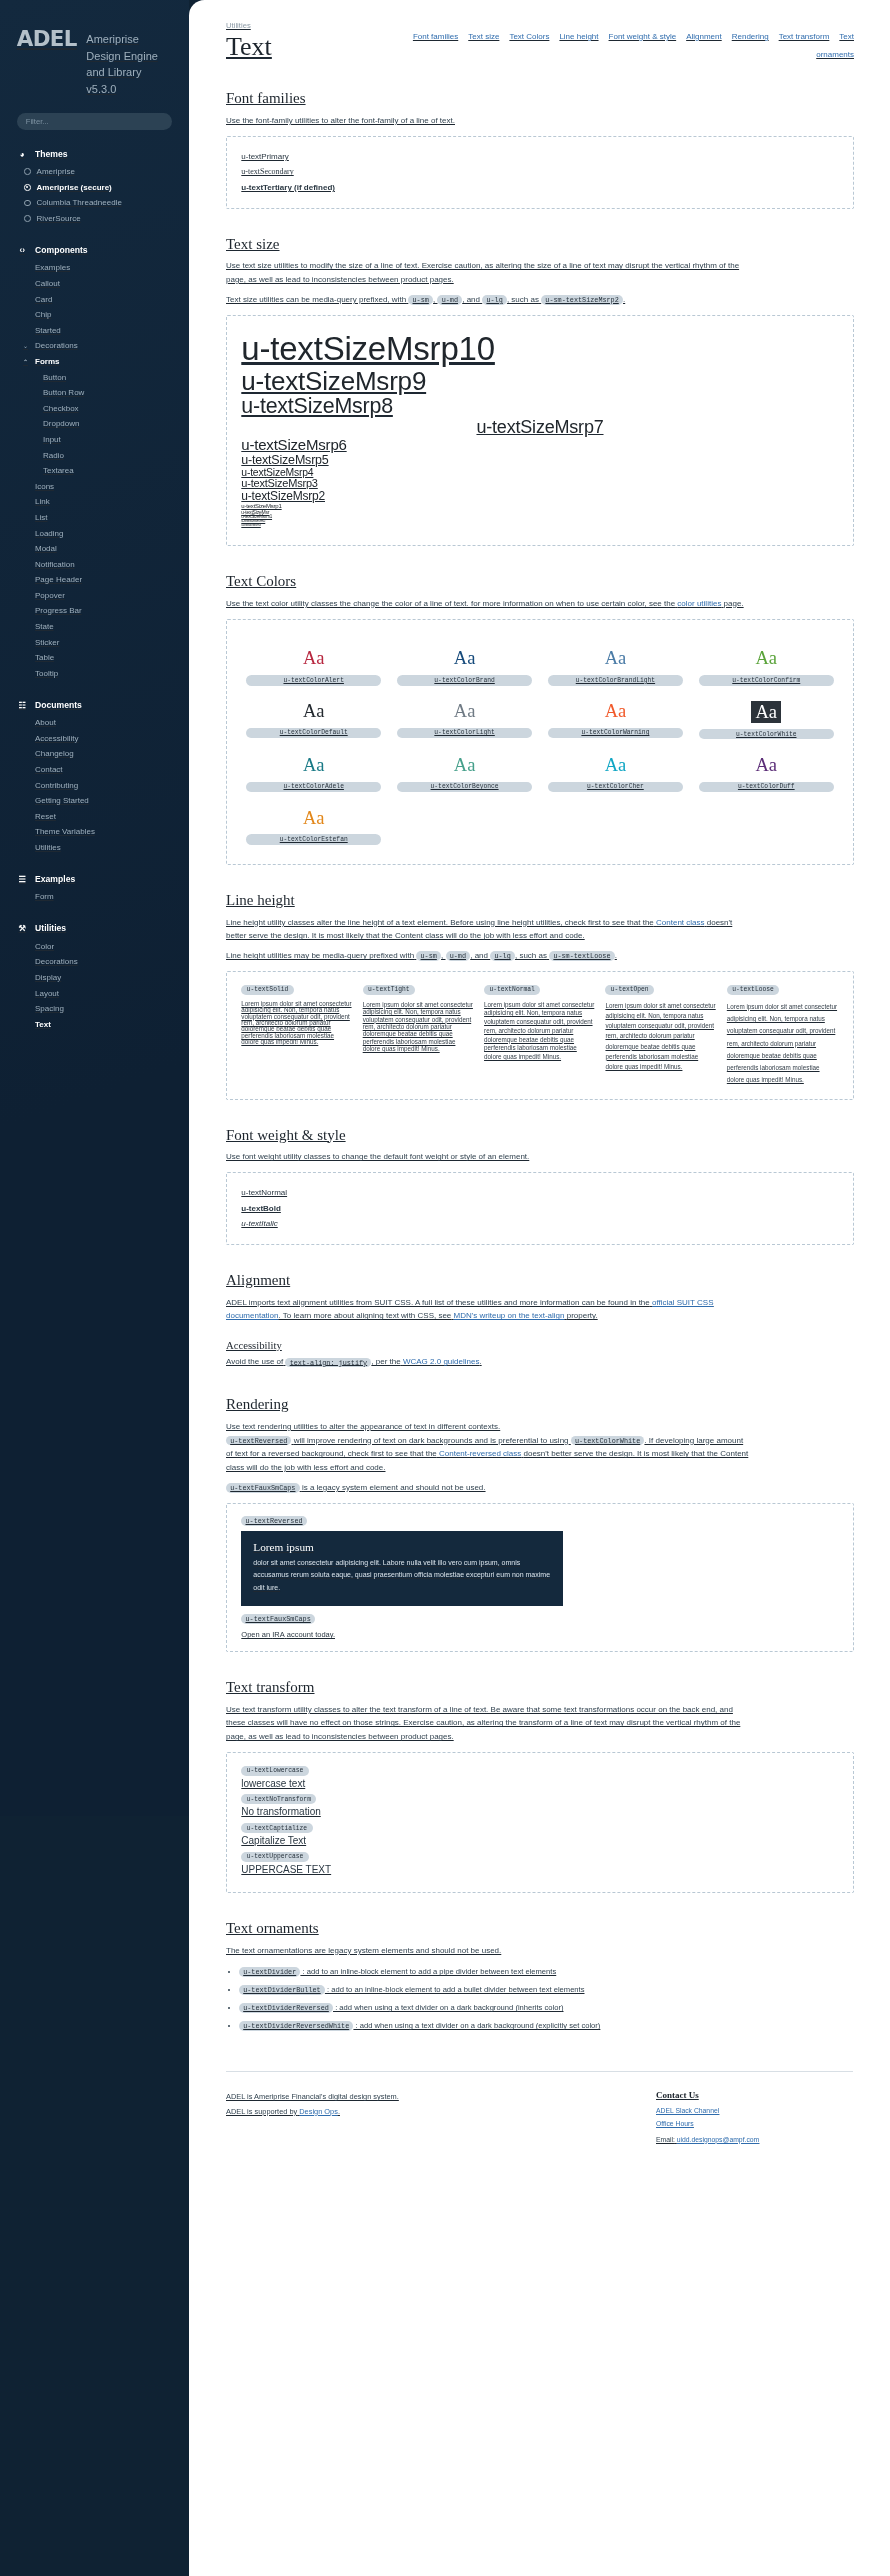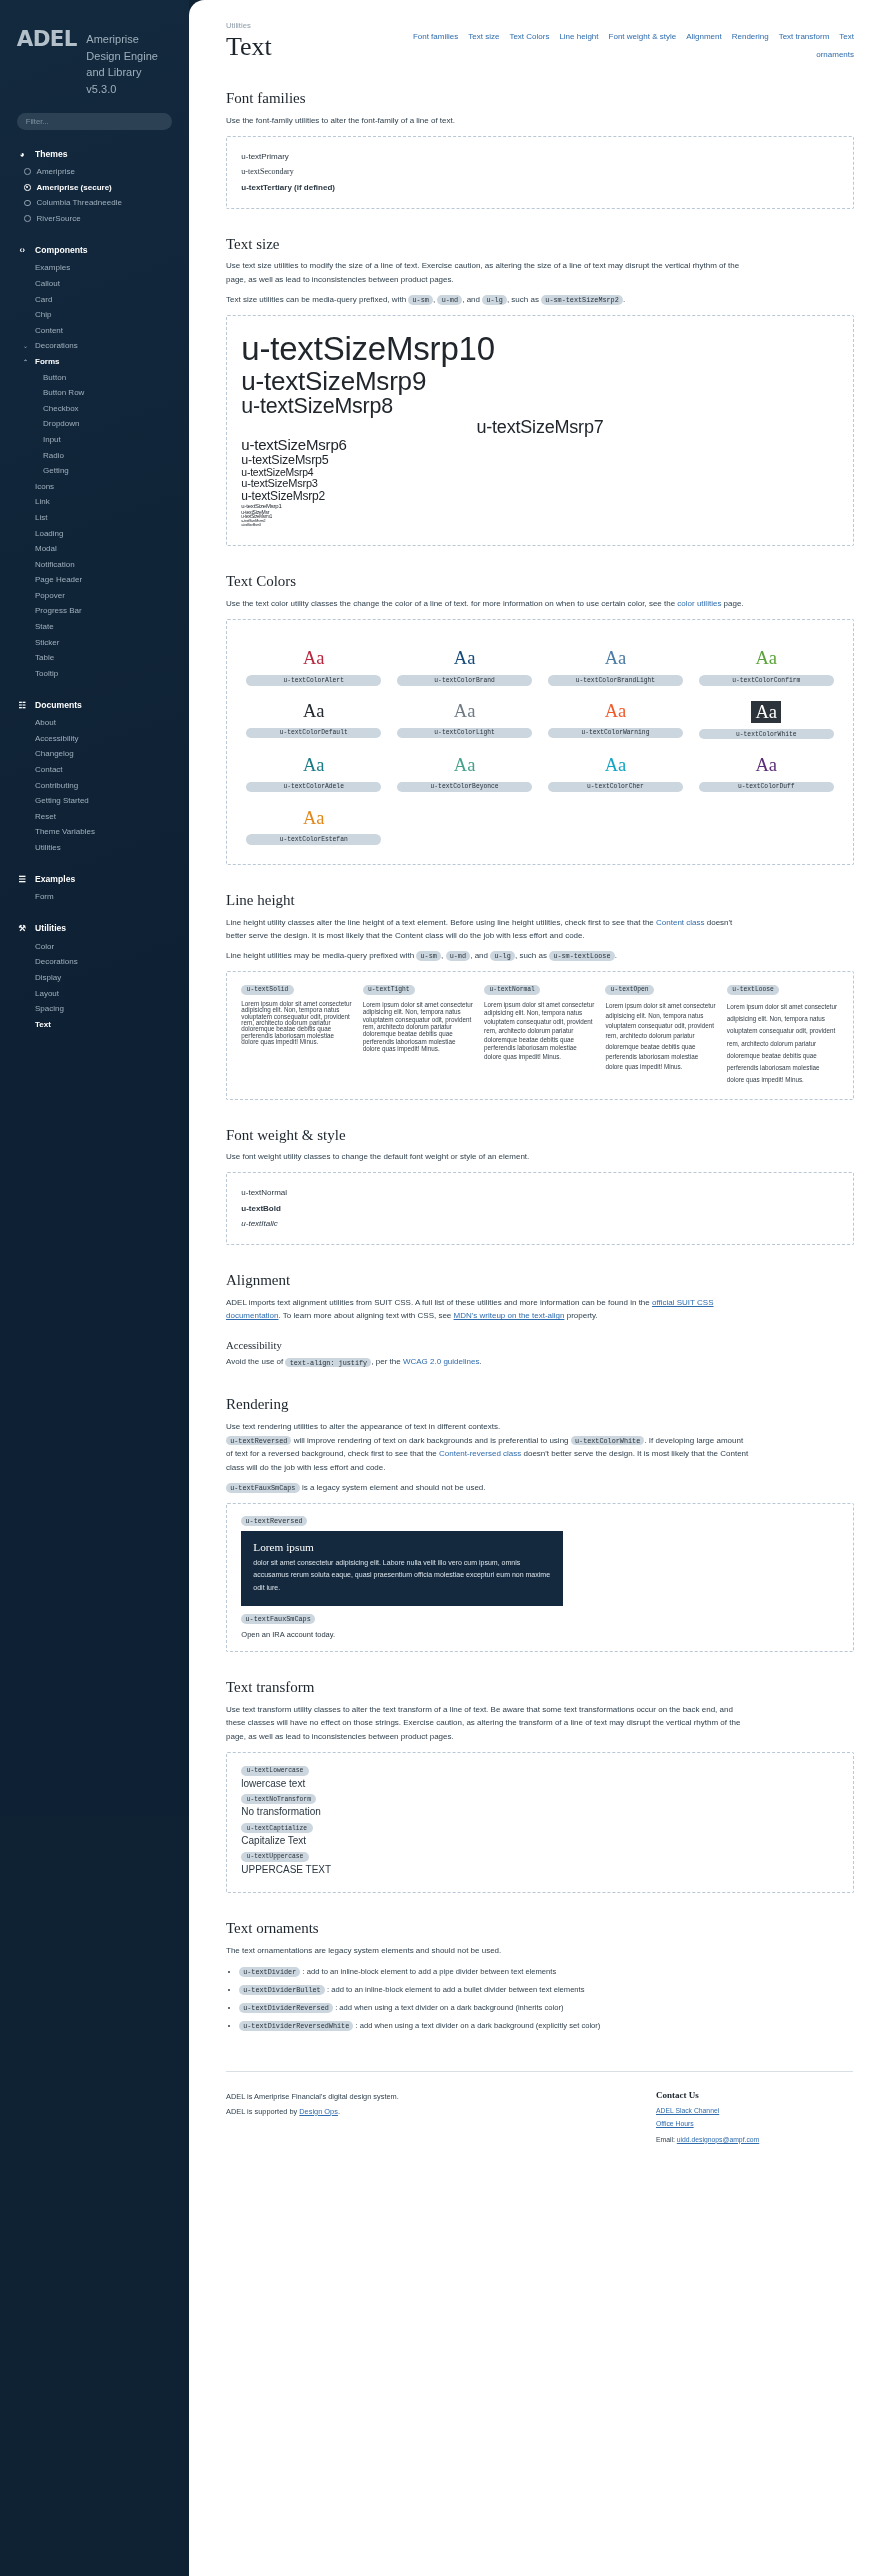--- a/index.html
+++ b/index.html
@@ -5,21 +5,21 @@
   * { box-sizing: border-box; }
   html, body { margin:0; padding:0; }
   body {
     width:890px; height:2576px;
     background:#0f2233;
     font-family:"Liberation Sans", sans-serif;
     font-size:7.7px;
     color:#1e2832;
     overflow:hidden;
   }
-  .app { display:flex; width:890px; height:1816px; }
+  .app { display:flex; width:890px; height:1816px;text-decoration:underline; }
 
   
   .sidebar {
     width:189px; flex:0 0 189px;
     background:#102437;
     background-image:linear-gradient(160deg,#13293e 0%, #0e2033 60%);
     padding:29px 0 24px 0;
     color:#c3ccd4;
   }
   .brand { display:flex; align-items:flex-start; gap:9.5px; padding:0 18px 0 16.7px; }
@@ -227,21 +227,21 @@
           <div class="nav-item indent">
             <span>Callout</span>
           </div>
           <div class="nav-item indent">
             <span>Card</span>
           </div>
           <div class="nav-item indent">
             <span>Chip</span>
           </div>
           <div class="nav-item indent">
-            <span>Content</span>
+            <span>Started</span>
           </div>
           <div class="nav-item indent">
             <span class="caret">⌄</span>
             <span>Decorations</span>
           </div>
           <div class="nav-item sel indent">
             <span class="caret">⌃</span>
             <span>Forms</span>
           </div>
           <div class="nav-item indent2">
@@ -256,21 +256,21 @@
           <div class="nav-item indent2">
             <span>Dropdown</span>
           </div>
           <div class="nav-item indent2">
             <span>Input</span>
           </div>
           <div class="nav-item indent2">
             <span>Radio</span>
           </div>
           <div class="nav-item indent2">
-            <span>Getting</span>
+            <span>Textarea</span>
           </div>
           <div class="nav-item indent">
             <span>Icons</span>
           </div>
           <div class="nav-item indent">
             <span>Link</span>
           </div>
           <div class="nav-item indent">
             <span>List</span>
           </div>

